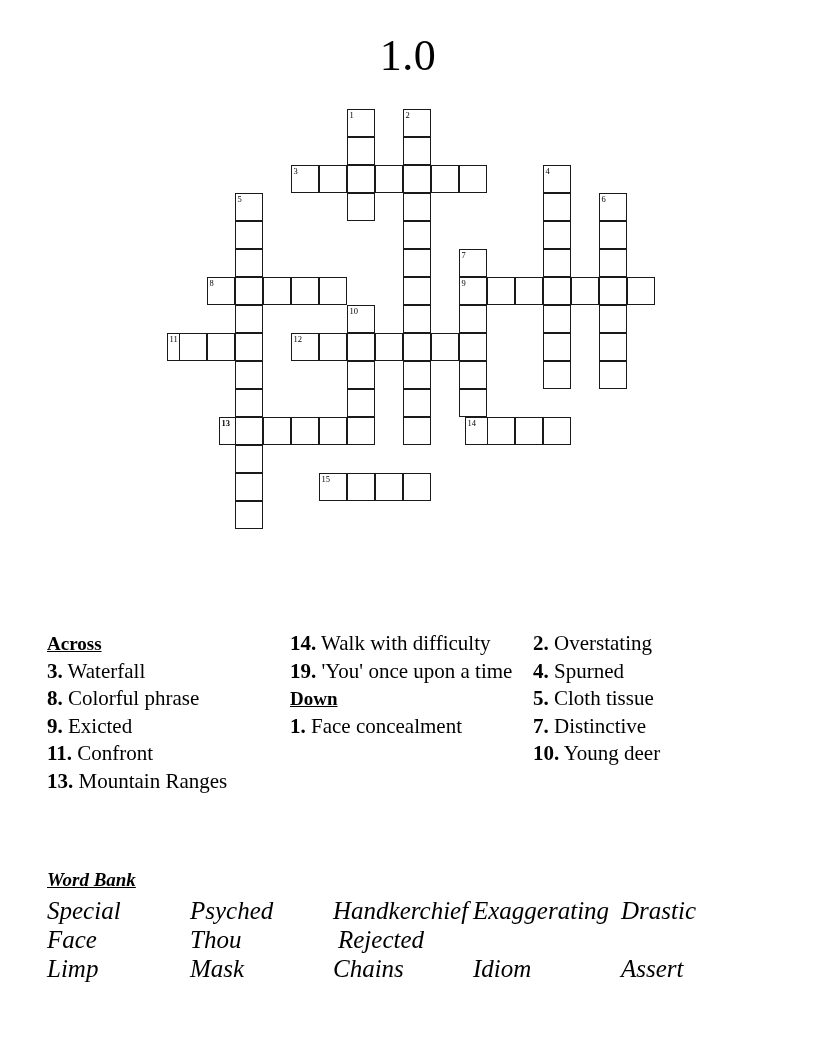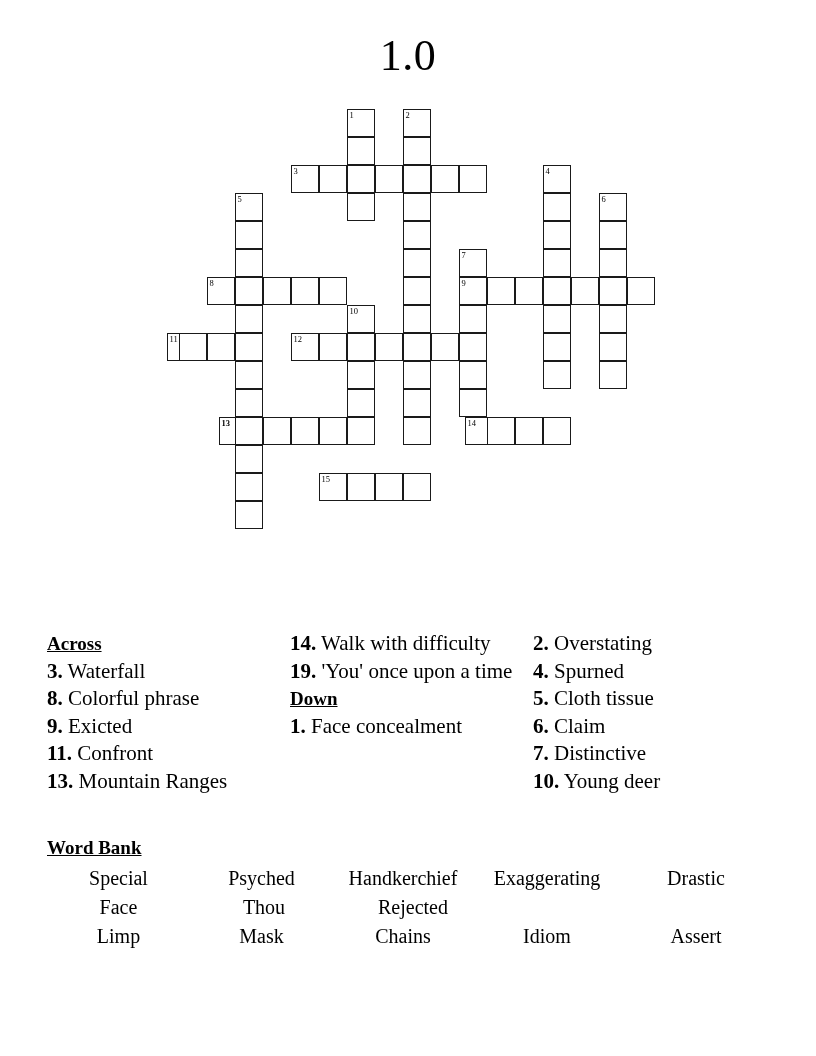--- a/index.html
+++ b/index.html
@@ -87,35 +87,35 @@
     margin: 0;
   }
   .clue-item .clue-no {
     font-weight: bold;
   }
 
   
   #word-bank {
     position: absolute;
     left: 47px;
-    top: 834px;
+    top: 866px;
     width: 730px;
+    font-style: italic;
   }
   #word-bank-heading {
     font-size: 19px;
     line-height: 27.5px;
     font-weight: bold;
     text-decoration: underline;
     margin: 0 0 2px 0;
   }
   .wb-row {
     display: flex;
-    font-size: 20px;
+    font-size: 25px;
     line-height: 29px;
-    text-align: center;
   }
   .wb-cell {
     box-sizing: border-box;
   }
   .wb-c0 { width: 143px; }
   .wb-c1 { width: 143px; }
   .wb-c2 { width: 140px; }
   .wb-c3 { width: 148px; }
   .wb-c4 { width: 150px; }
 </style>
@@ -255,21 +255,20 @@
   <div class="clue-col clue-col-2">
       <div class="clue-item"><span class="clue-no">14.</span><span class="clue-text"> Walk with difficulty</span></div>
       <div class="clue-item"><span class="clue-no">19.</span><span class="clue-text"> 'You' once upon a time</span></div>
       <div class="clue-heading">Down</div>
       <div class="clue-item"><span class="clue-no">1.</span><span class="clue-text"> Face concealment</span></div>
     </div>
   <div class="clue-col clue-col-3">
       <div class="clue-item"><span class="clue-no">2.</span><span class="clue-text"> Overstating</span></div>
       <div class="clue-item"><span class="clue-no">4.</span><span class="clue-text"> Spurned</span></div>
       <div class="clue-item"><span class="clue-no">5.</span><span class="clue-text"> Cloth tissue</span></div>
-      <div class="clue-item"><span class="clue-no">6.</span><span class="clue-text"> Claim</span></div>
       <div class="clue-item"><span class="clue-no">7.</span><span class="clue-text"> Distinctive</span></div>
       <div class="clue-item"><span class="clue-no">10.</span><span class="clue-text"> Young deer</span></div>
     </div>
 </div>
 
 <div id="word-bank">
   <div id="word-bank-heading">Word Bank</div>
   <div id="word-bank-rows">
       <div class="wb-row">
         <div class="wb-cell wb-c0">Special</div>

